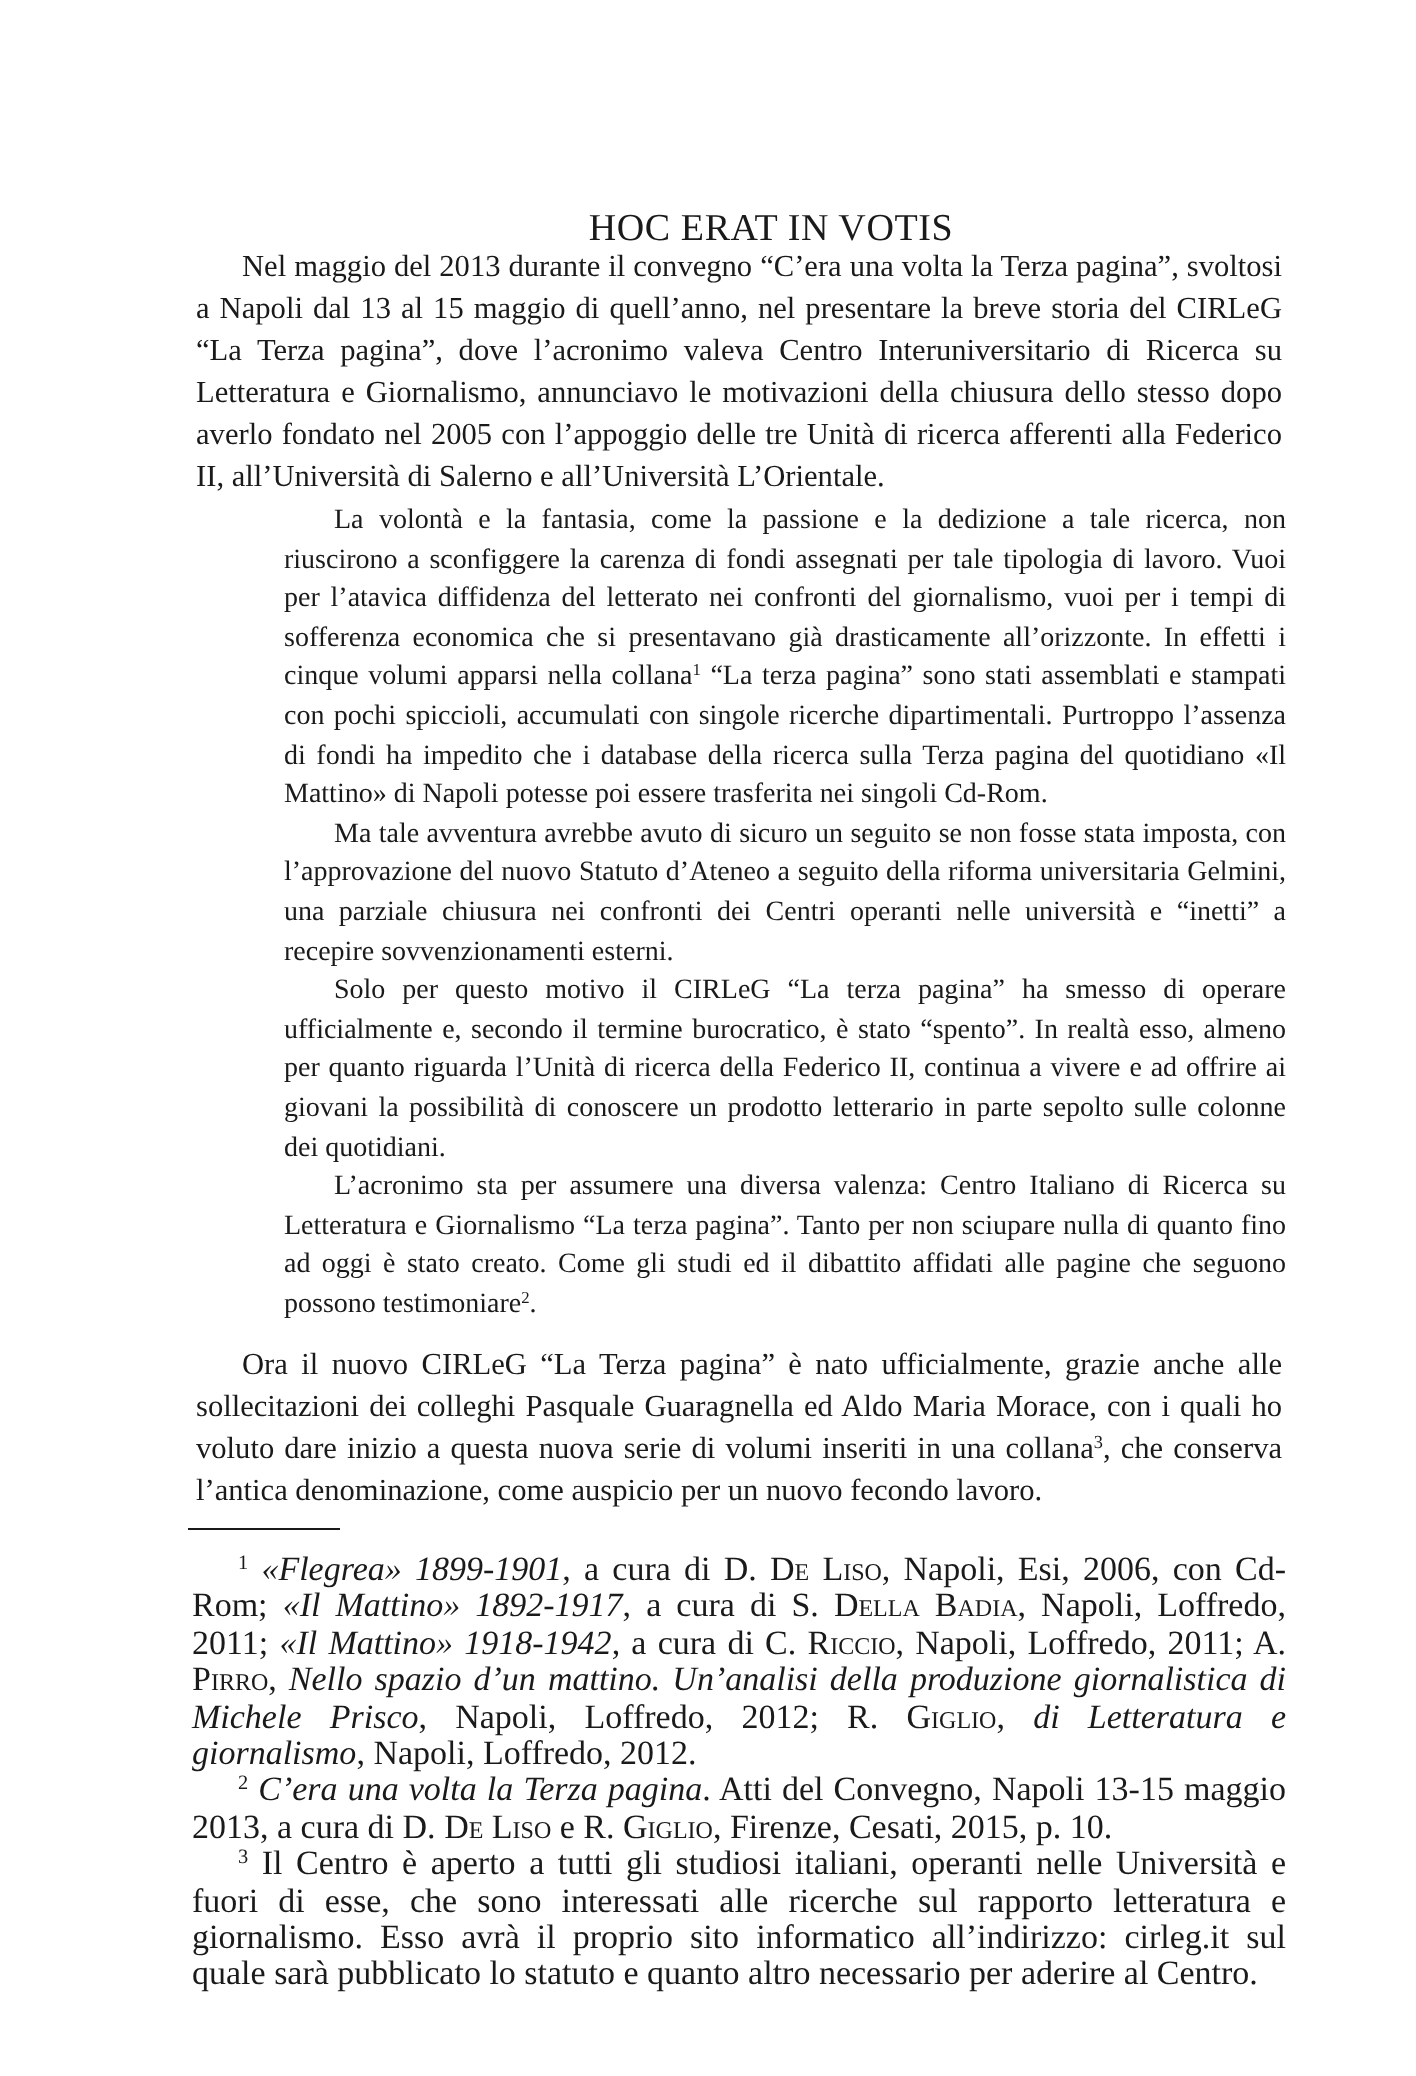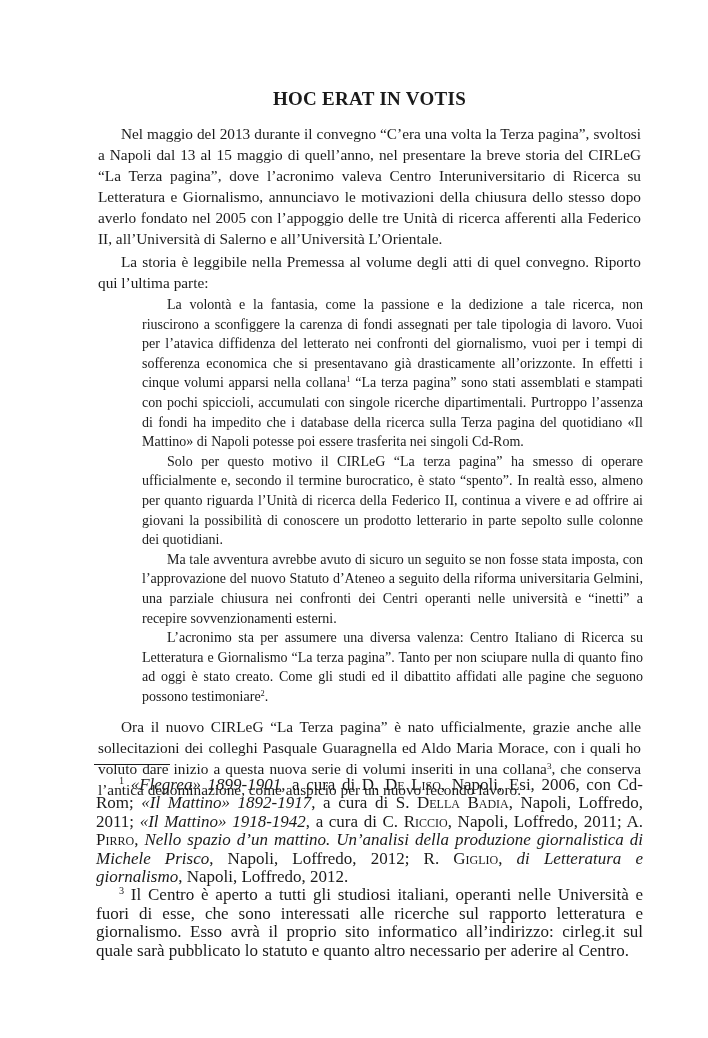--- a/index.html
+++ b/index.html
@@ -1,20 +1,20 @@
 <!DOCTYPE html>
 <html><head>
 <meta charset="utf-8">
 <style>
   html, body { margin: 0; padding: 0; background: #ffffff; }
   body { width: 708px; height: 1038px; position: relative; overflow: hidden; color: #1a1a1a;
          font-family: "Liberation Serif", "DejaVu Serif", serif; }
   .page { position: absolute; left: 96px; top: 0; width: 547px; }
   .title { position: absolute; top: 88px; left: 0; width: 547px; text-align: center;
-           font-size: 19px; letter-spacing: 0.3px; margin: 0; font-weight: bold; }
+           font-size: 19px; letter-spacing: 0.3px; margin: 16px; font-weight: normal; }
   .body { position: absolute; top: 121px; left: 0; width: 547px; }
   .p { margin: 2px; font-size: 15.3px; line-height: 21px; text-align: justify; text-indent: 23px;
        hyphens: manual; }
   .quote { margin: 2px 0 0 46px; width: 501px; }
   .q { margin: 0; font-size: 14px; line-height: 19.6px; text-align: justify; text-indent: 25px; }
   .after-quote { margin-top: 10px; }
   .signature { margin: 0; text-align: right; font-size: 15.3px; line-height: 21px;
                font-variant: small-caps; letter-spacing: 0.4px; }
   sup { font-size: 0.6em; line-height: 0; vertical-align: 0.55em; }
   .rule { position: absolute; top: 764px; left: -2px; width: 76px; height: 0; border-top: 1px solid #1a1a1a; }
@@ -24,31 +24,31 @@
   em { font-style: italic; }
 </style>
 </head>
 <body>
 
 <div class="page">
   <h1 class="title">HOC ERAT IN VOTIS</h1>
 
   <div class="body">
     <p class="p">Nel maggio del 2013 durante il convegno “C’era una volta la Terza pagina”, svoltosi a Napoli dal 13 al 15 maggio di quell’anno, nel presentare la breve storia del CIRLeG “La Terza pagina”, dove l’acronimo valeva Centro Interuniversitario di Ricerca su Letteratura e Giornalismo, annunciavo le motivazioni della chiusura dello stesso dopo averlo fondato nel 2005 con l’appoggio delle tre Unità di ricerca afferenti alla Federico II, all’Università di Salerno e all’Università L’Orientale.</p>
-    <p class="p">La storia è leggibile nella Premessa al volume degli atti di quel convegno. Riporto qui l’ultima parte:</p>
 
     <div class="quote">
       <p class="q"><span>La volontà e la fantasia, come la passione e la dedizione a tale ricerca, non riuscirono a sconfiggere la carenza di fondi assegnati per tale tipologia di lavoro. Vuoi per l’atavica diffi­denza del letterato nei confronti del giornalismo, vuoi per i tempi di sofferenza economica che si presentavano già drasticamente all’orizzonte. In effetti i cinque volumi apparsi nella collana</span><sup>1</sup><span> “La terza pagina” sono stati assemblati e stampati con pochi spiccioli, accumulati con singole ricerche dipartimentali. Purtroppo l’assenza di fondi ha impedito che i database della ricerca sulla Terza pagina del quotidiano «Il Mattino» di Napoli potesse poi essere trasferita nei singoli Cd-Rom.</span></p>
+      <p class="q">Ma tale avventura avrebbe avuto di sicuro un seguito se non fosse stata imposta, con l’approvazione del nuovo Statuto d’Ateneo a seguito della riforma universitaria Gelmini, una parziale chiusura nei confronti dei Centri operanti nelle università e “inetti” a recepire sov­venzionamenti esterni.</p>
       <p class="q">Solo per questo motivo il CIRLeG “La terza pagina” ha smesso di operare ufficialmente e, secondo il termine burocratico, è stato “spento”. In realtà esso, almeno per quanto riguarda l’Unità di ricerca della Federico II, continua a vivere e ad offrire ai giovani la possibilità di conoscere un prodotto letterario in parte sepolto sulle colonne dei quotidiani.</p>
-      <p class="q">Ma tale avventura avrebbe avuto di sicuro un seguito se non fosse stata imposta, con l’approvazione del nuovo Statuto d’Ateneo a seguito della riforma universitaria Gelmini, una parziale chiusura nei confronti dei Centri operanti nelle università e “inetti” a recepire sov­venzionamenti esterni.</p>
       <p class="q"><span>L’acronimo sta per assumere una diversa valenza: Centro Italiano di Ricerca su Letteratura e Giornalismo “La terza pagina”. Tanto per non sciupare nulla di quanto fino ad oggi è stato creato. Come gli studi ed il dibattito affidati alle pagine che seguono possono testimoniare</span><sup>2</sup><span>.</span></p>
     </div>
 
     <p class="p after-quote"><span>Ora il nuovo CIRLeG “La Terza pagina” è nato ufficialmente, grazie anche alle solleci­tazioni dei colleghi Pasquale Guaragnella ed Aldo Maria Morace, con i quali ho voluto dare inizio a questa nuova serie di volumi inseriti in una collana</span><sup>3</sup><span>, che conserva l’antica denominazione, come auspicio per un nuovo fecondo lavoro.</span></p>
   </div>
 
   <div class="rule"></div>
 
   <div class="notes">
     <p class="fn"><sup>1</sup> <em>«Flegrea» 1899-1901</em><span>, a cura di D. </span><span class="sc">De Liso</span><span>, Napoli, Esi, 2006, con Cd-Rom; </span><em>«Il Mattino» 1892-1917</em><span>, a cura di S. </span><span class="sc">Della Badia</span><span>, Napoli, Loffredo, 2011; </span><em>«Il Mattino» 1918-1942</em><span>, a cura di C. </span><span class="sc">Riccio</span><span>, Napoli, Loffredo, 2011; A. </span><span class="sc">Pirro</span><span>, </span><em>Nello spazio d’un mattino. Un’analisi della produzione giornalistica di Michele Pri­sco</em><span>, Napoli, Loffredo, 2012; R. </span><span class="sc">Giglio</span><span>, </span><em>di Letteratura e giornalismo</em><span>, Napoli, Loffredo, 2012.</span></p>
+    <p class="fn"><sup>2</sup> <em>C’era una volta la Terza pagina</em><span>. Atti del Convegno, Napoli 13-15 maggio 2013, a cura di D. </span><span class="sc">De Liso</span><span> e R. </span><span class="sc">Giglio</span><span>, Firenze, Cesati, 2015, p. 10.</span></p>
     <p class="fn"><sup>3</sup><span> Il Centro è aperto a tutti gli studiosi italiani, operanti nelle Università e fuori di esse, che sono interes­sati alle ricerche sul rapporto letteratura e giornalismo. Esso avrà il proprio sito informatico all’indirizzo: cirleg.it sul quale sarà pubblicato lo statuto e quanto altro necessario per aderire al Centro.</span></p>
   </div>
 </div>
 
 </body></html>

